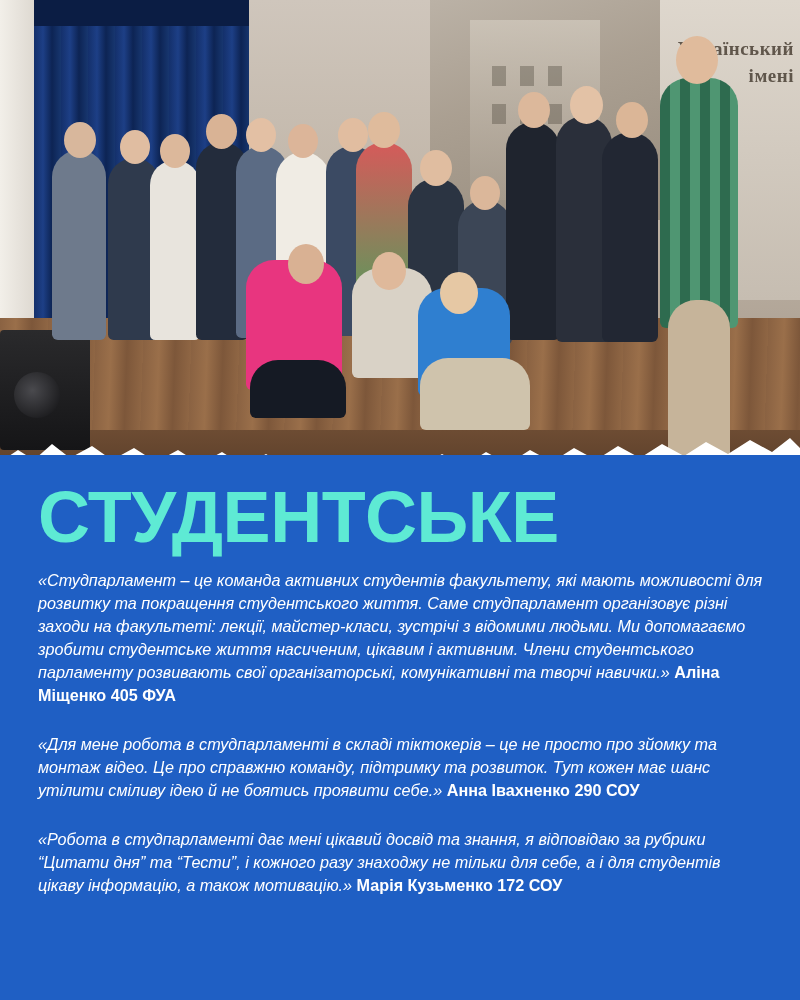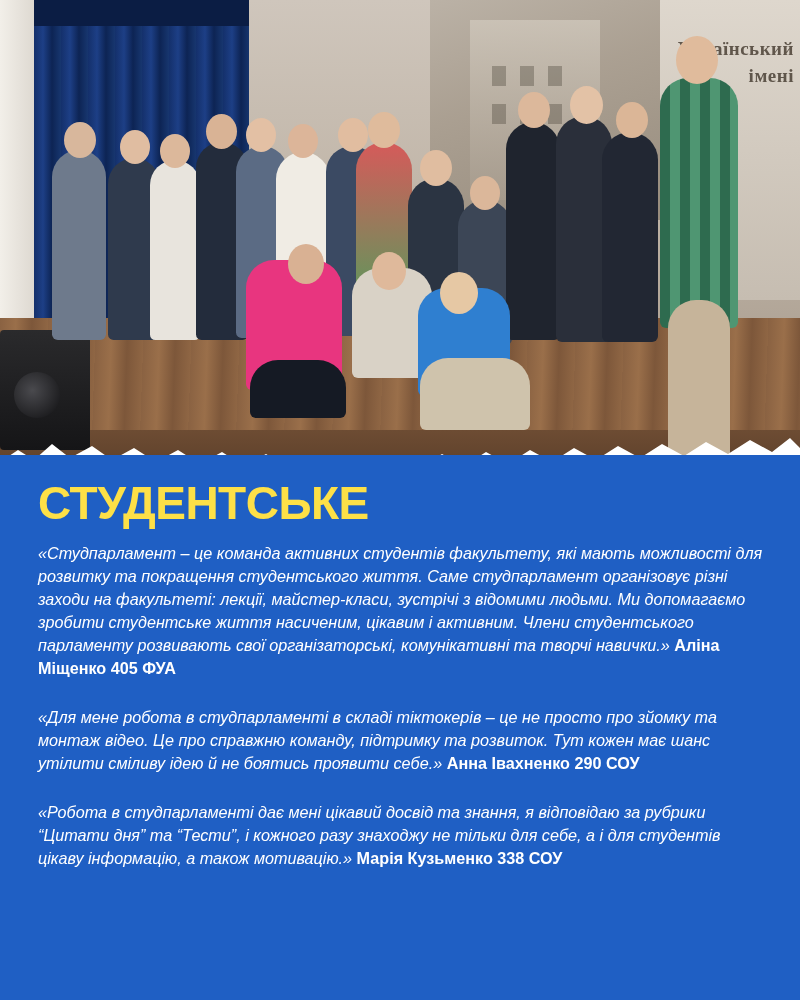--- a/index.html
+++ b/index.html
@@ -140,22 +140,22 @@
     position: absolute;
     left: 0; top: 455px;
     width: 800px; height: 545px;
     background: #1f5fc4;
   }
   .panel-inner {
     position: absolute;
     left: 38px; top: 25px; right: 30px;
   }
   .title {
-    color: #fde047;
-    font-size: 46px;
+    color: #5eead4;
+    font-size: 72px;
     line-height: 1.04;
     font-weight: 800;
     letter-spacing: -0.5px;
     margin: 0 0 14px 0;
     text-transform: uppercase;
   }
   .title .l2 { display: block; }
   .quote {
     color: #ffffff;
     font-size: 16.2px;
@@ -273,18 +273,18 @@
         <span class="author">Аліна Міщенко 405 ФУА</span>
       </p>
 
       <p class="quote q2">
         <span>«Для мене робота в студпарламенті в складі тіктокерів – це не просто про зйомку та монтаж відео. Це про справжню команду, підтримку та розвиток. Тут кожен має шанс утілити сміливу ідею й не боятись проявити себе.»</span>
         <span class="author">Анна Івахненко 290 СОУ</span>
       </p>
 
       <p class="quote q3">
         <span>«Робота в студпарламенті дає мені цікавий досвід та знання, я відповідаю за рубрики “Цитати дня” та “Тести”, і кожного разу знаходжу не тільки для себе, а і для студентів цікаву інформацію, а також мотивацію.»</span>
-        <span class="author">Марія Кузьменко 338 СОУ</span>
+        <span class="author">Марія Кузьменко 172 СОУ</span>
       </p>
     </div>
   </div>
 
 </div>
 
 </body></html>

